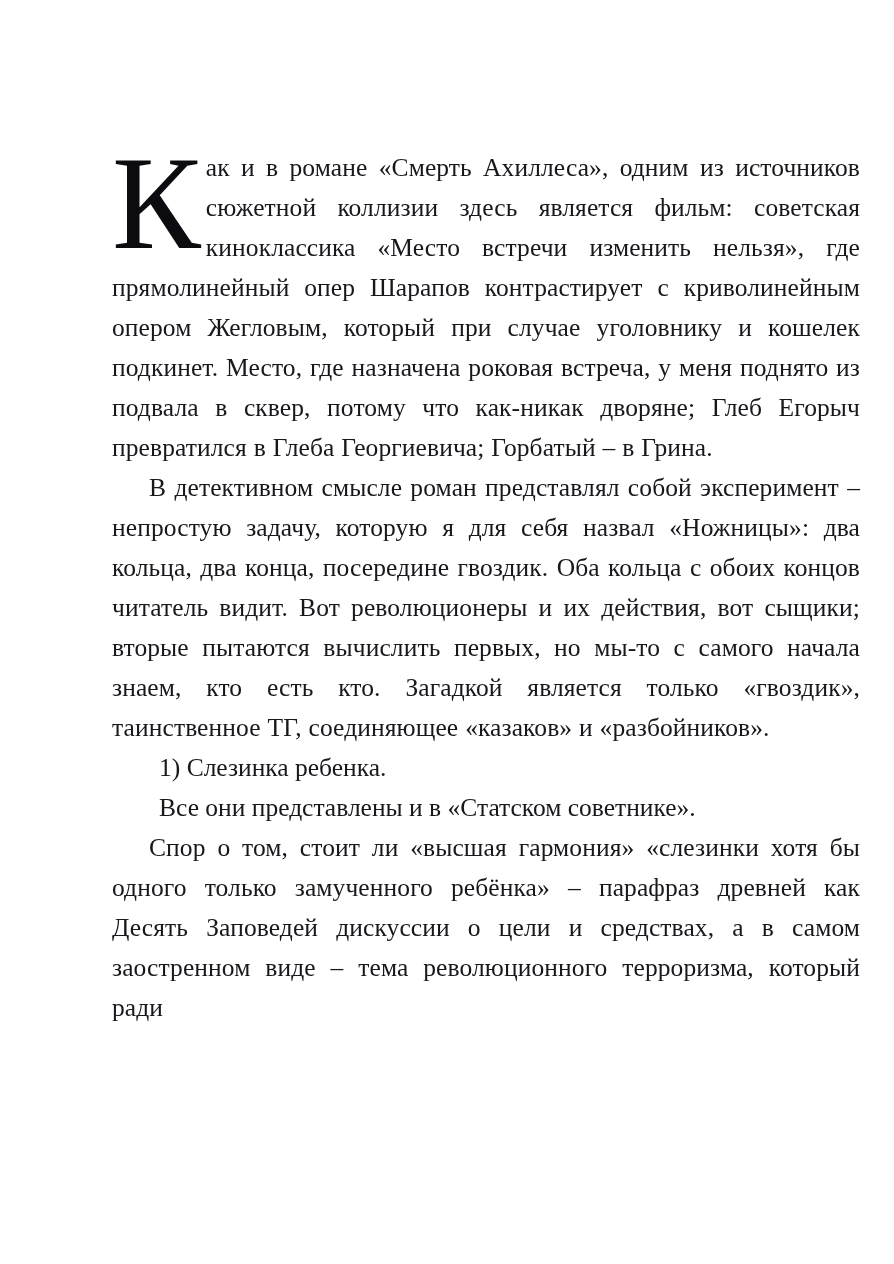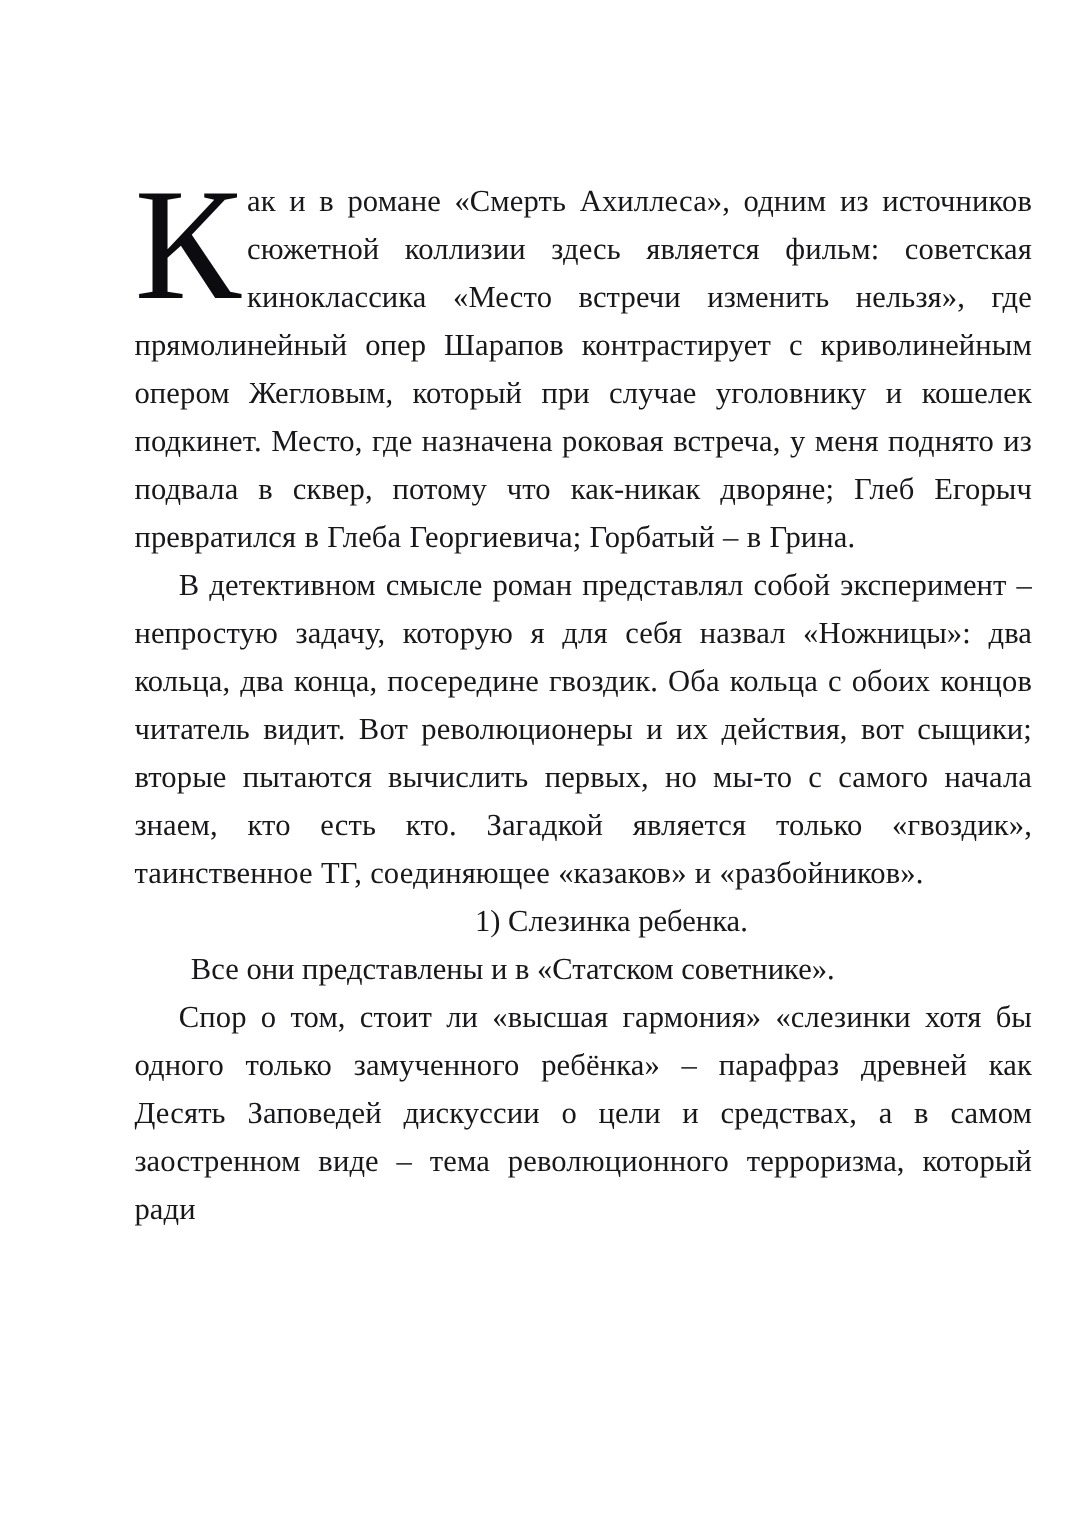--- a/index.html
+++ b/index.html
@@ -55,21 +55,21 @@
     font-weight: 400;
     margin: 0px 5px -4px 0px;
     padding-top: 4px;
     color: #0b0b10;
   }
 
   p.list-item {
     margin: 0;
     font-size: 25.5px;
     line-height: 40px;
-    text-align: center;
+    text-align: left;
     text-indent: 0;
     padding-left: 47px;
   }
 
   p.plain-line {
     margin: 0;
     font-size: 25.5px;
     line-height: 40px;
     text-align: left;
     text-indent: 0;

